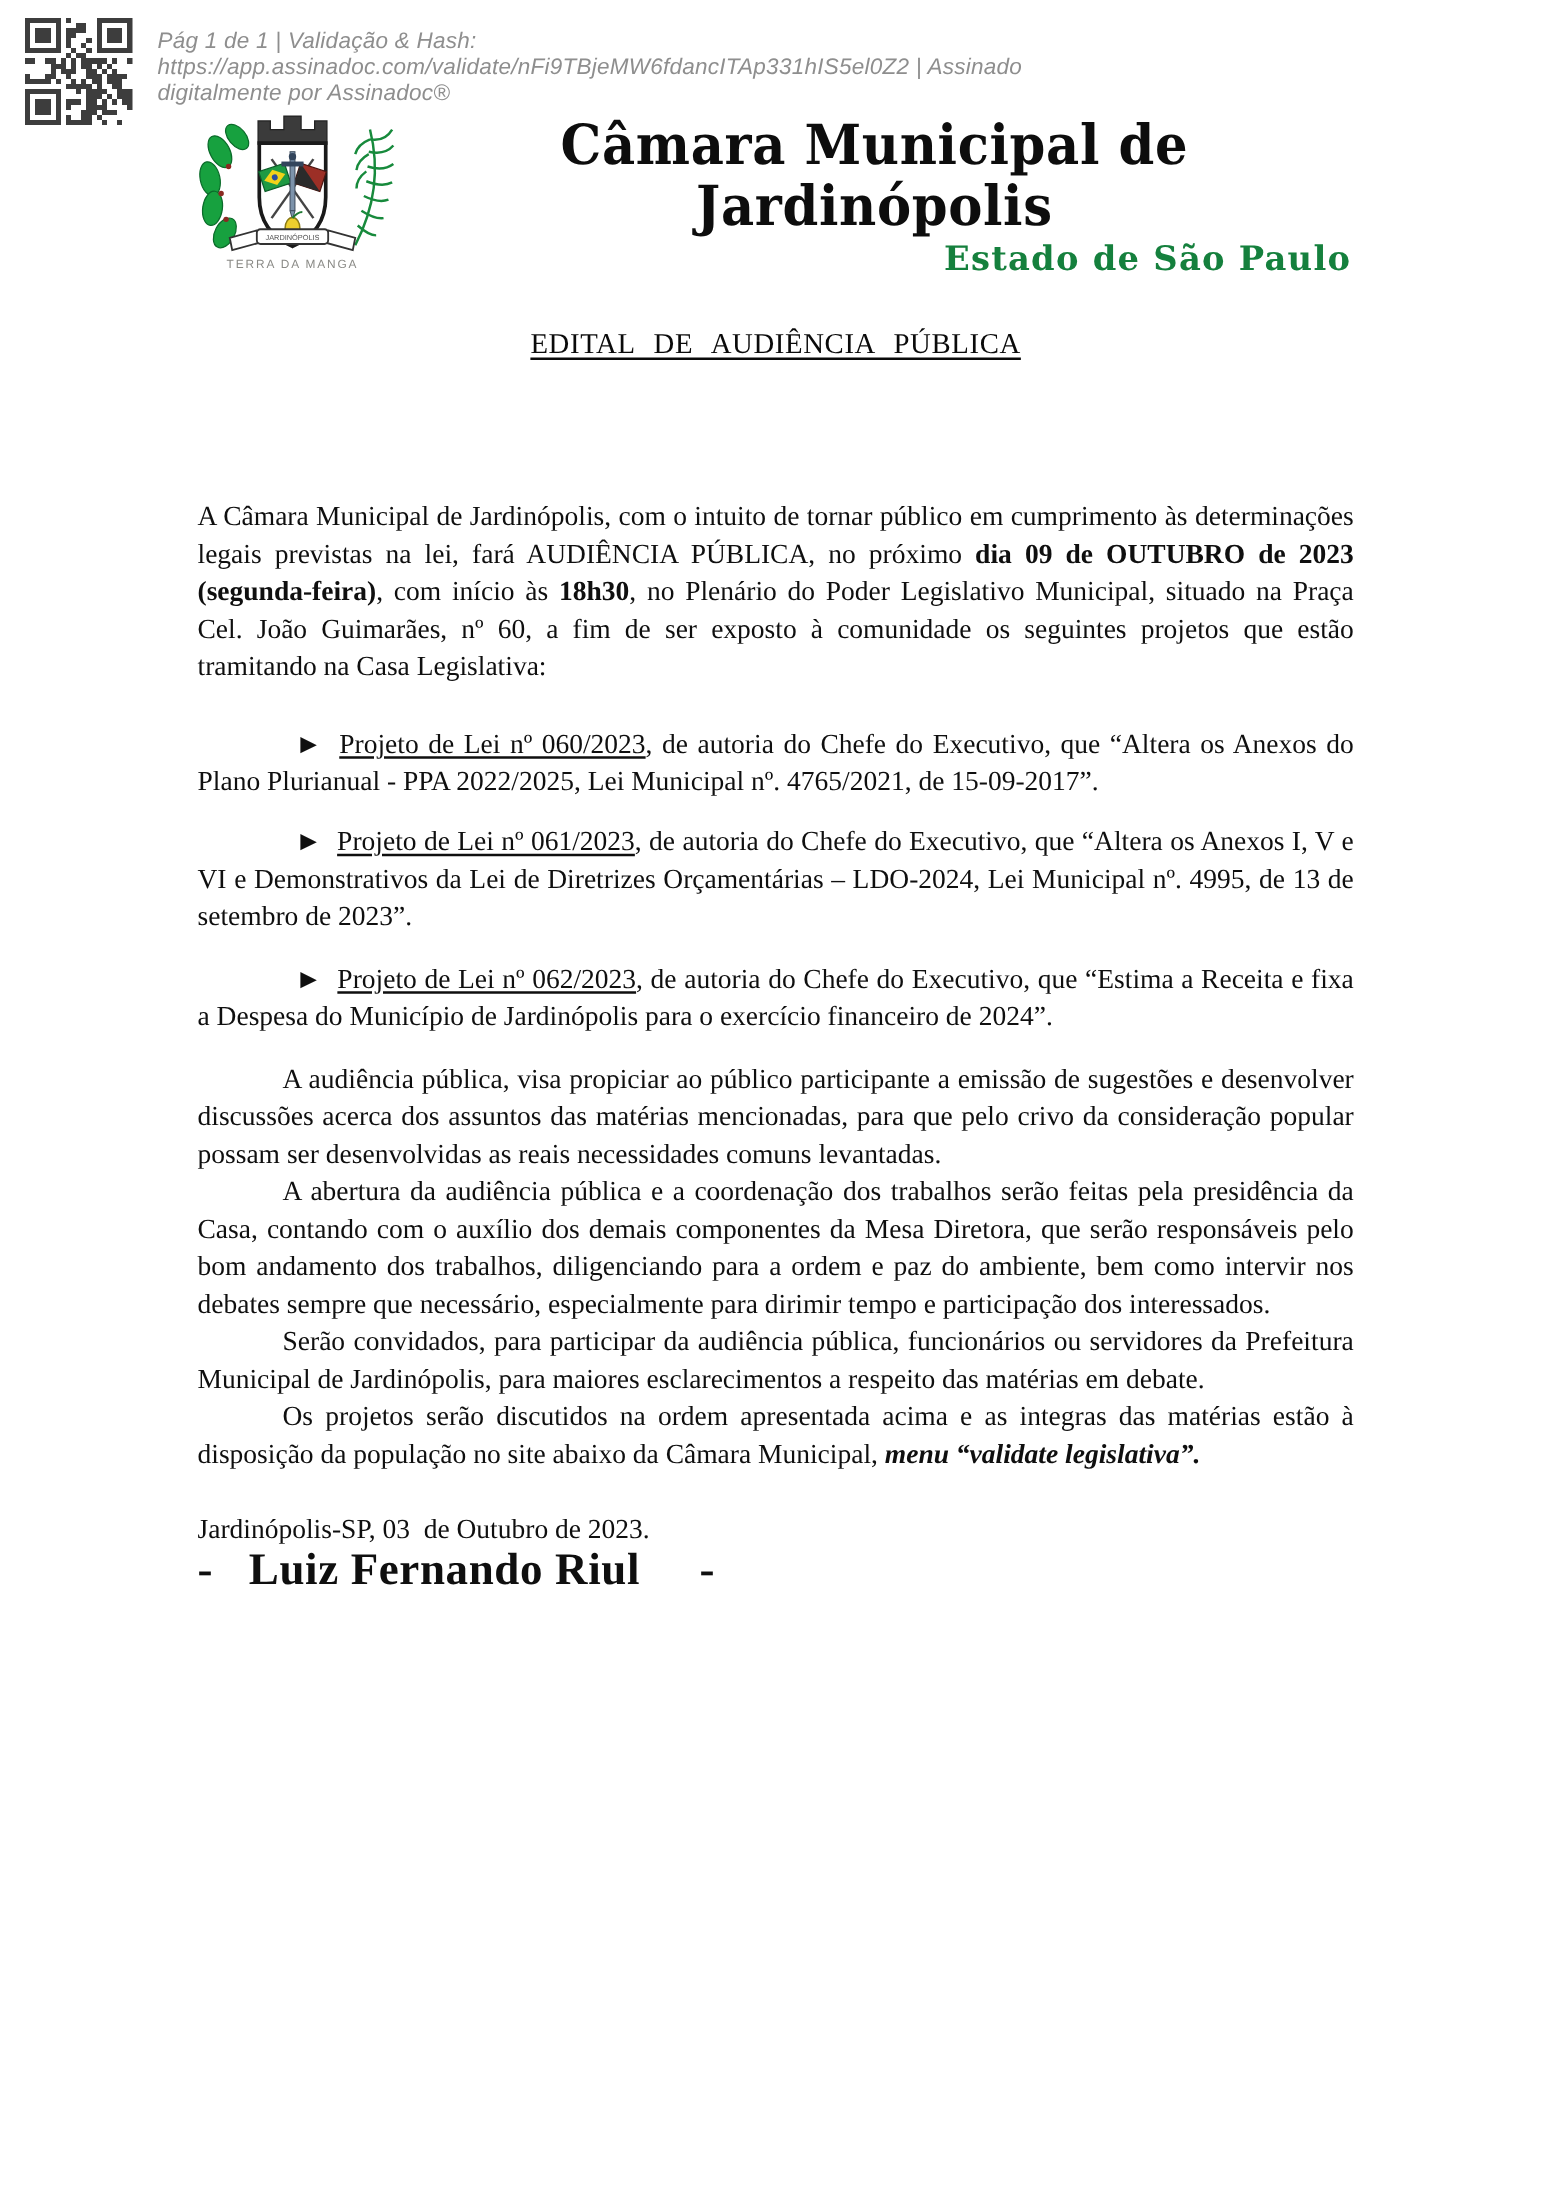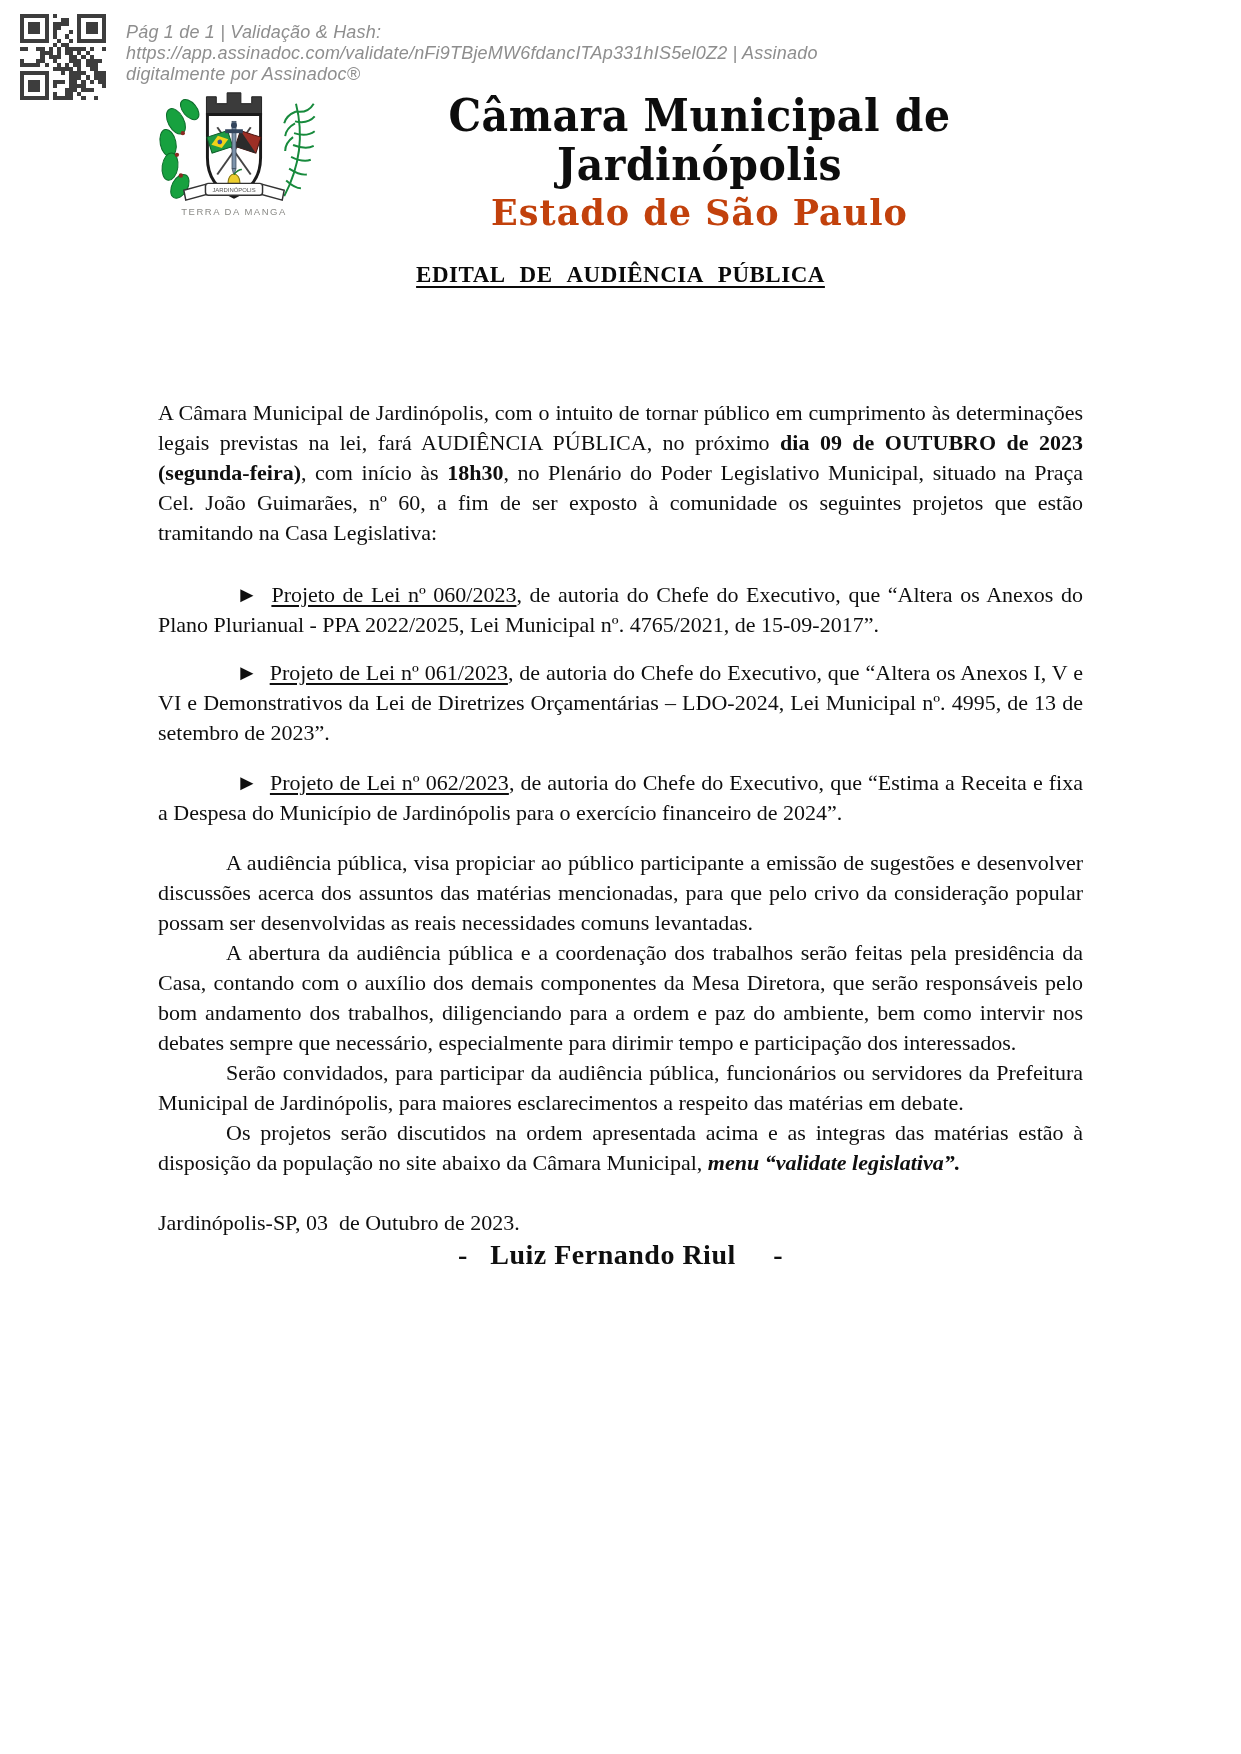--- a/index.html
+++ b/index.html
@@ -23,48 +23,48 @@
   .motto {
     margin-top:0; font-family:"Liberation Sans", sans-serif;
     font-size:9.5px; letter-spacing:1.5px; color:#8a8a86;
   }
   .header-text { flex:1; text-align:center; padding-top:14px; padding-right:30px; }
   .org-name {
     font-family:"DejaVu Serif", serif; font-weight:bold; font-size:41px;
     letter-spacing:0.5px; color:#0d0d0d; transform:scaleY(1.08); line-height:1.1;
   }
   .state-name {
-    font-family:"DejaVu Serif", serif; font-weight:bold; font-size:35px;
-    color:#c2410c; margin-top:6px; letter-spacing:1px;
+    font-family:"DejaVu Serif", serif; font-weight:bold; font-size:27px;
+    color:#15803d; margin-top:6px; letter-spacing:1px;text-align:right;
   }
   
   .doc-title {
     position:absolute; top:262px; left:158px; width:925px; text-align:center;
-    font-weight:bold; font-size:23px; letter-spacing:0.5px; word-spacing:9px;
+    font-weight:normal; font-size:23px; letter-spacing:0.5px; word-spacing:9px;
     text-decoration:underline; text-underline-offset:4px; color:#0a0a0a;
   }
   
   .body { position:absolute; top:398px; left:158px; width:925px;
     font-size:22px; line-height:30px; text-align:justify; color:#0f0f0f; }
   .para { text-align:justify; }
   .para.indent { text-indent:68px; }
   .bullet { text-indent:78px; }
   .b { font-weight:bold; }
   .i { font-style:italic; }
   .u { text-decoration:underline; text-underline-offset:3px; }
   .marker { letter-spacing:3px; }
   a.site-link { color:var(--link,#0000cc); text-decoration:underline; cursor:pointer; }
   .gap-lg { margin-top:32px; }
   .gap-md { margin-top:18px; }
   .gap-sm { margin-top:20px; }
   .notice { margin-top:36px; padding:0 48px; text-align:center; text-indent:0; line-height:31px; }
   .date-line { margin-top:30px; white-space:pre-wrap; }
   .sig-script { margin-top:4px; text-align:center; font-family:"DejaVu Serif", serif;
     font-style:italic; font-size:26px; }
-  .sig-name { margin-top:2px; text-align:center; font-weight:bold; font-size:28px;
+  .sig-name { margin-top:2px; text-align:left; font-weight:bold; font-size:36px;
     white-space:pre-wrap; letter-spacing:0.5px; }
   .sig-role { text-align:center; font-size:17px; line-height:20px; }
 </style>
 </head>
 <body>
 
 <div class="page">
 
   <svg class="qr" id="qr" viewBox="0 0 21 21" shape-rendering="crispEdges">
       <rect x="0" y="0" width="1" height="1" fill="#3d3d3d"></rect>

